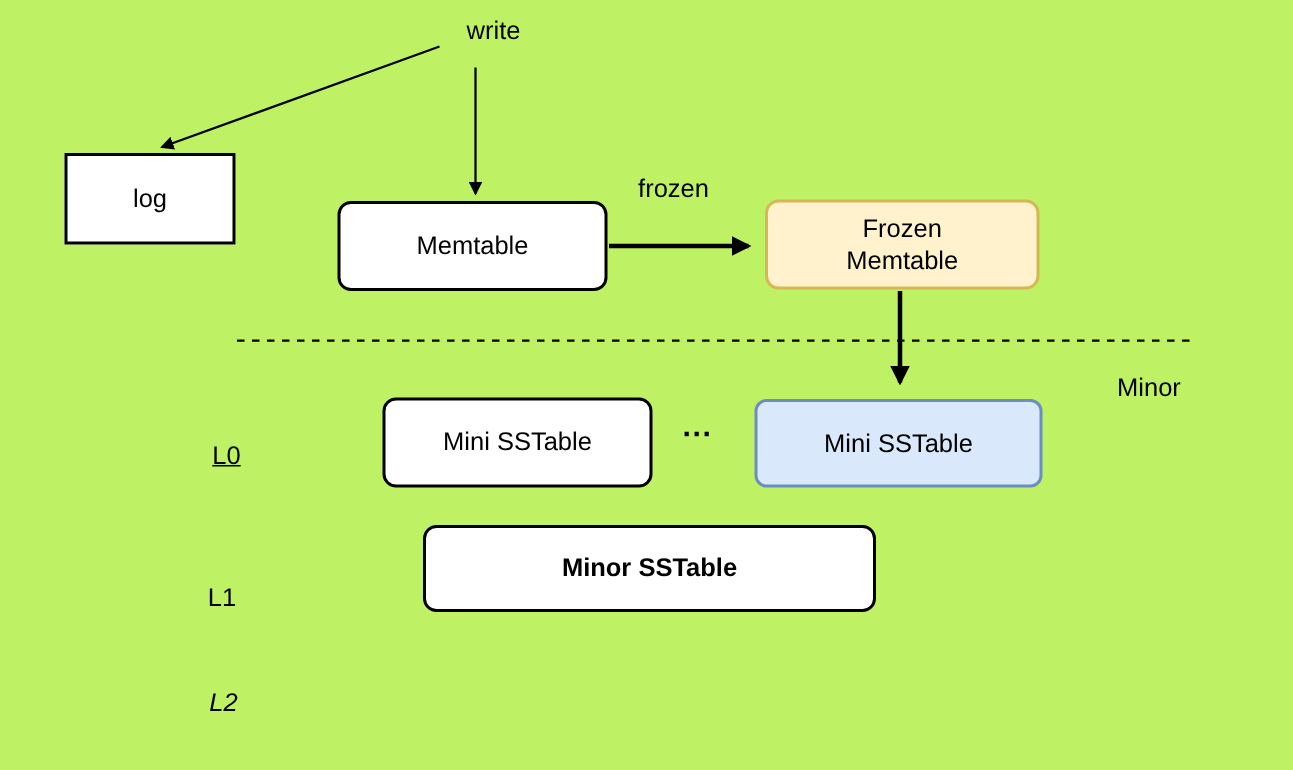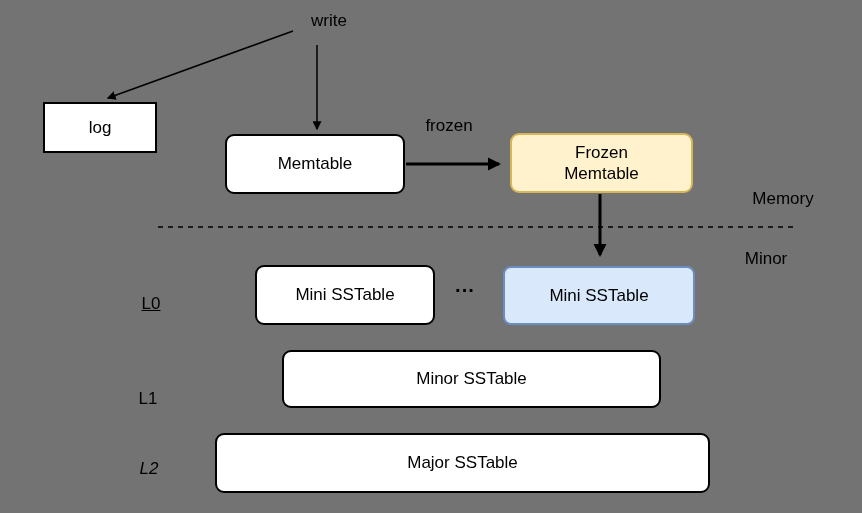--- a/index.html
+++ b/index.html
@@ -5,21 +5,21 @@
   html, body { margin: 0; padding: 0; }
   body {
     width: 862px; height: 513px;
     background: #ffffff;
     font-family: "Liberation Sans", sans-serif;
     color: #000000;
   }
   .canvas {
     position: relative;
     width: 862px; height: 513px;
-    background: #737373;
+    background: #bef264;
     overflow: hidden;
   }
   .arrows { position: absolute; left: 0; top: 0; }
   .node {
     position: absolute;
     display: flex;
     align-items: center;
     justify-content: center;
     text-align: center;
     box-sizing: border-box;
@@ -56,40 +56,38 @@
     </defs>
     <line x1="293" y1="31" x2="108" y2="98" stroke="#000000" stroke-width="1.5" marker-end="url(#ahThin)"></line>
     <line x1="317" y1="45" x2="317" y2="129" stroke="#000000" stroke-width="1.5" marker-end="url(#ahThin)"></line>
     <line x1="406" y1="164" x2="499" y2="164" stroke="#000000" stroke-width="3" marker-end="url(#ahThick)"></line>
     <line x1="600" y1="194" x2="600" y2="255" stroke="#000000" stroke-width="3" marker-end="url(#ahThick)"></line>
     <line x1="158" y1="227" x2="795" y2="227" stroke="#000000" stroke-width="1.5" stroke-dasharray="5,5"></line>
   </svg>
 
   <div class="lbl" style="left:289px; top:12px; width:80px;">write</div>
   <div class="lbl" style="left:409px; top:117px; width:80px;">frozen</div>
-  <div class="lbl" style="left:733px; top:190px; width:100px;">Memory</div>
   <div class="lbl" style="left:726px; top:250px; width:80px;">Minor</div>
   <div class="lbl" style="left:445px; top:279px; width:40px; font-size:20px; font-weight:bold;">···</div>
 
   <div class="lbl" style="left:131px; top:295px; width:40px;text-decoration:underline;">L0</div>
   <div class="lbl" style="left:128px; top:390px; width:40px;">L1</div>
   <div class="lbl" style="left:129px; top:460px; width:40px;font-style:italic;">L2</div>
 
-  <div class="node sharp" style="left:43px; top:102px; width:114px; height:51px;">log</div>
+  <div class="node sharp" style="left:43px; top:102px; width:114px; height:61px;">log</div>
 
   <div class="node" style="left:225px; top:134px; width:180px; height:60px;">Memtable</div>
 
   <div class="node yellow" style="left:510px; top:133px; width:183px; height:60px;">
     <div>
       <div>Frozen</div>
       <div>Memtable</div>
     </div>
   </div>
 
   <div class="node" style="left:255px; top:265px; width:180px; height:60px;">Mini SSTable</div>
 
   <div class="node blue" style="left:503px; top:266px; width:192px; height:59px;">Mini SSTable</div>
 
-  <div class="node" style="left:282px; top:350px; width:379px; height:58px;">Minor SSTable</div>
+  <div class="node" style="left:282px; top:350px; width:302px; height:58px;font-weight:bold;">Minor SSTable</div>
 
-  <div class="node" style="left:215px; top:433px; width:495px; height:60px;">Major SSTable</div>
 
 </div>
 
 </body></html>

